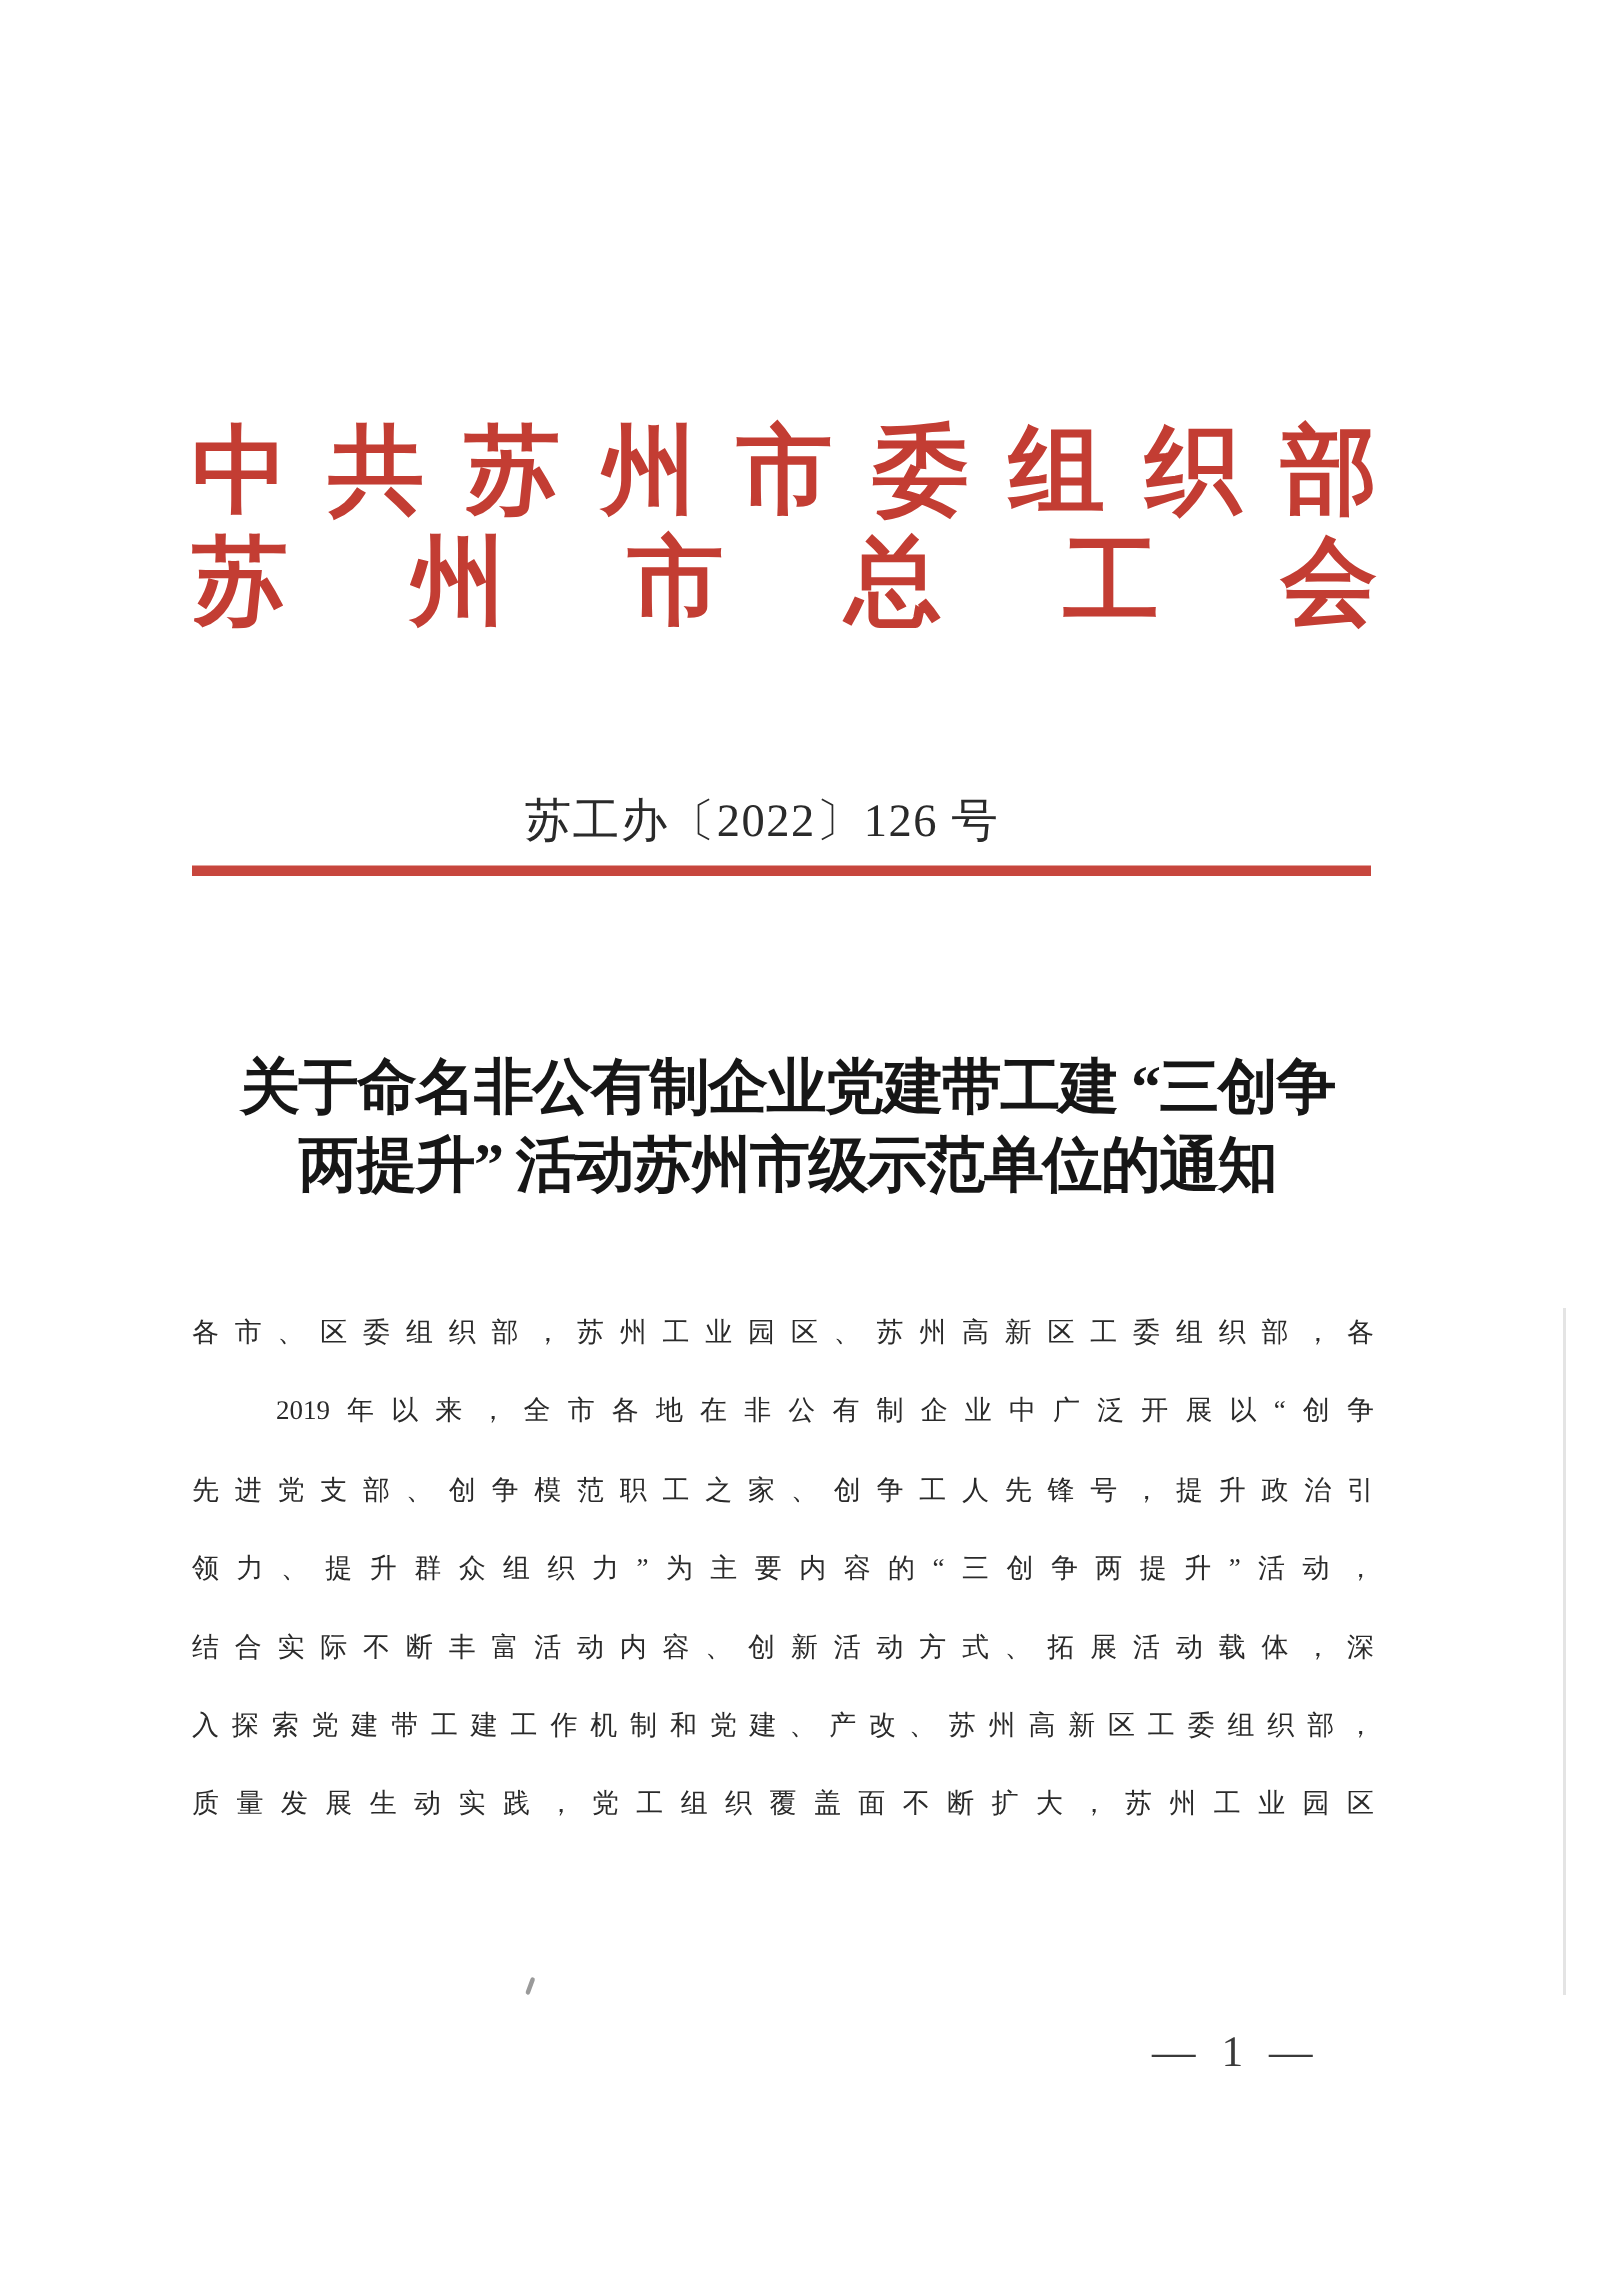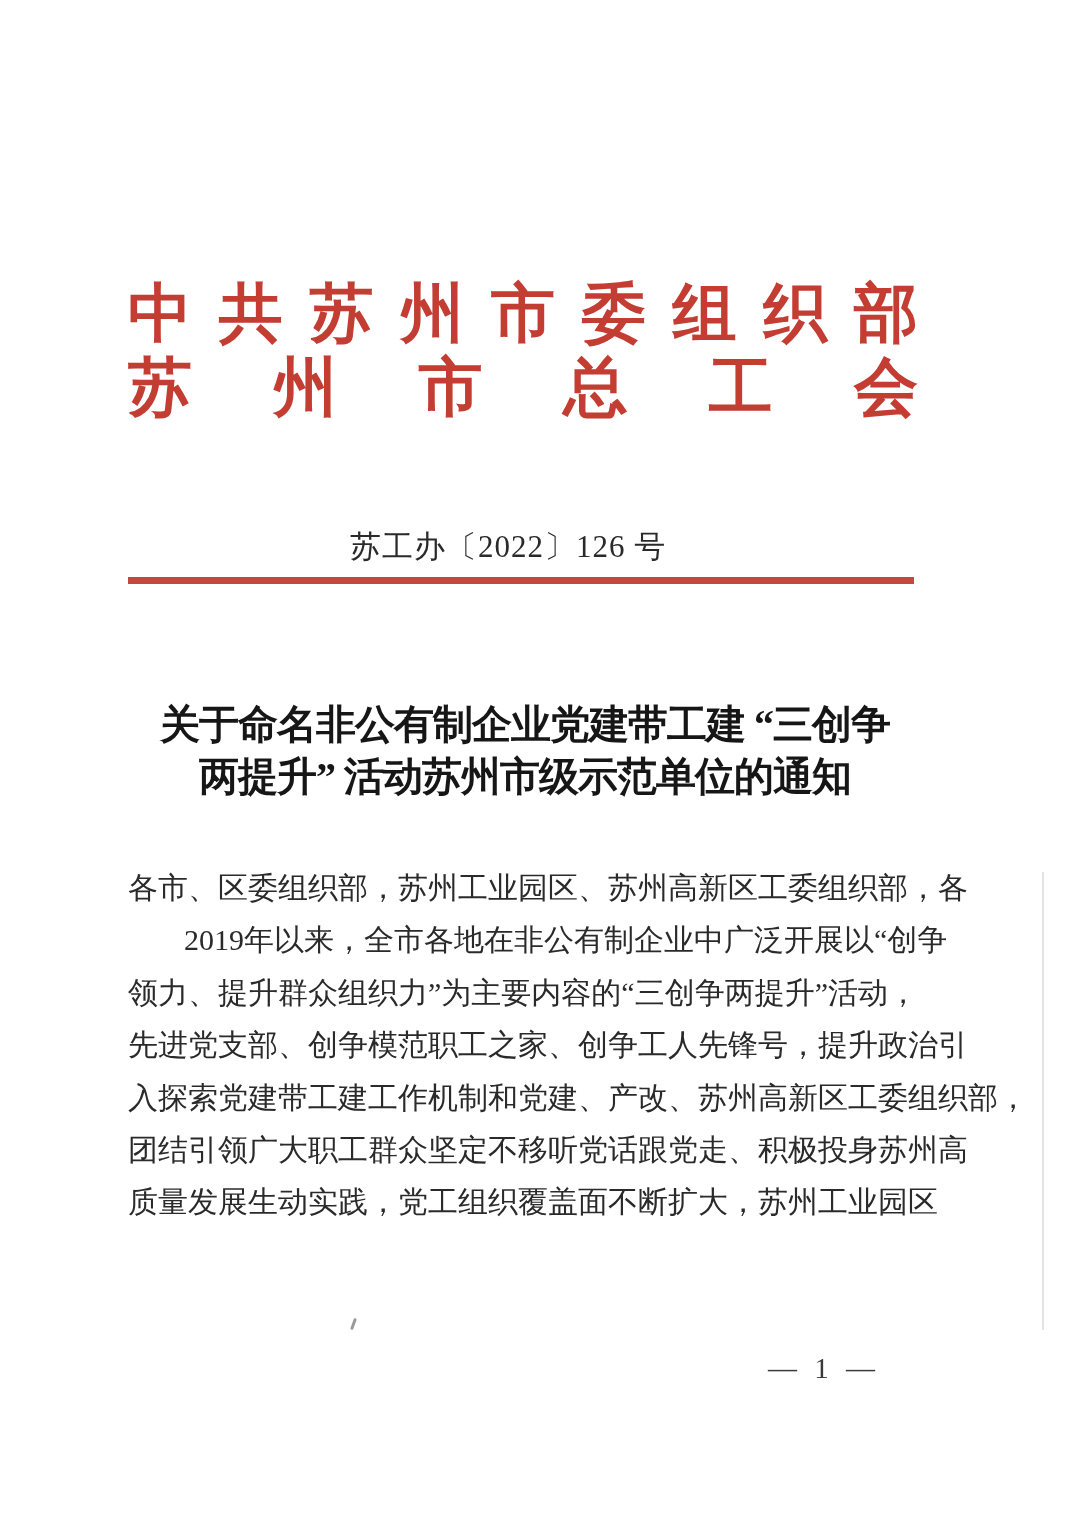--- a/index.html
+++ b/index.html
@@ -62,21 +62,21 @@
     color: #161616;
     letter-spacing: -1px;
   }
   .title-line { display: block; }
   
   .body-text {
     position: absolute;
     left: 128px;
     top: 862px;
     width: 788px;
-    font-size: 30px;
+    font-size: 18px;
     line-height: 52.4px;
     color: #2a2a2a;
     text-align: justify;
   }
   .bline {
     text-align-last: justify;
     white-space: nowrap;
     height: 52.4px;
   }
   .bline.no-justify { text-align-last: left; }
@@ -143,24 +143,24 @@
   <div class="red-divider" style="background: rgb(199, 70, 61);"></div>
 
   <h1 class="title">
     <span class="title-line">关于命名非公有制企业党建带工建 “三创争</span>
     <span class="title-line">两提升” 活动苏州市级示范单位的通知</span>
   </h1>
 
   <div class="body-text" style="color: rgb(42, 42, 42);">
     <div class="bline">各市、区委组织部，苏州工业园区、苏州高新区工委组织部，各</div>
     <div class="bline indent">2019年以来，全市各地在非公有制企业中广泛开展以“创争</div>
+    <div class="bline">先进党支部、创争模范职工之家、创争工人先锋号，提升政治引</div>
     <div class="bline">领力、提升群众组织力”为主要内容的“三创争两提升”活动，</div>
-    <div class="bline">先进党支部、创争模范职工之家、创争工人先锋号，提升政治引</div>
+    <div class="bline">结合实际不断丰富活动内容、创新活动方式、拓展活动载体，深</div>
     <div class="bline">入探索党建带工建工作机制和党建、产改、苏州高新区工委组织部，</div>
-    <div class="bline">团结引领广大职工群众坚定不移听党话跟党走、积极投身苏州高</div>
     <div class="bline">质量发展生动实践，党工组织覆盖面不断扩大，苏州工业园区</div>
   </div>
 
   <div class="page-number">— 1 —</div>
 
   <div class="scan-line-v"></div>
   <div class="scan-mark"></div>
 
 </div>
 

